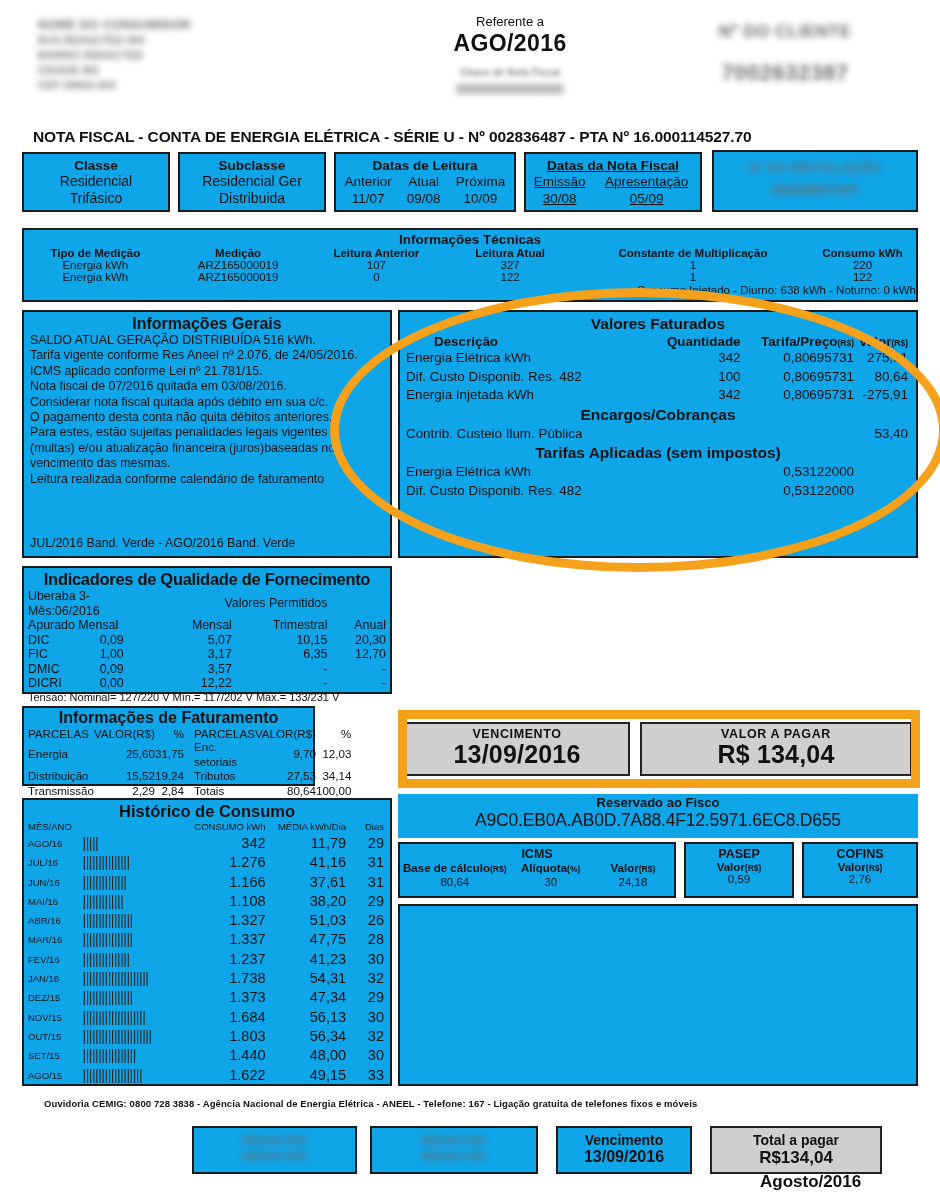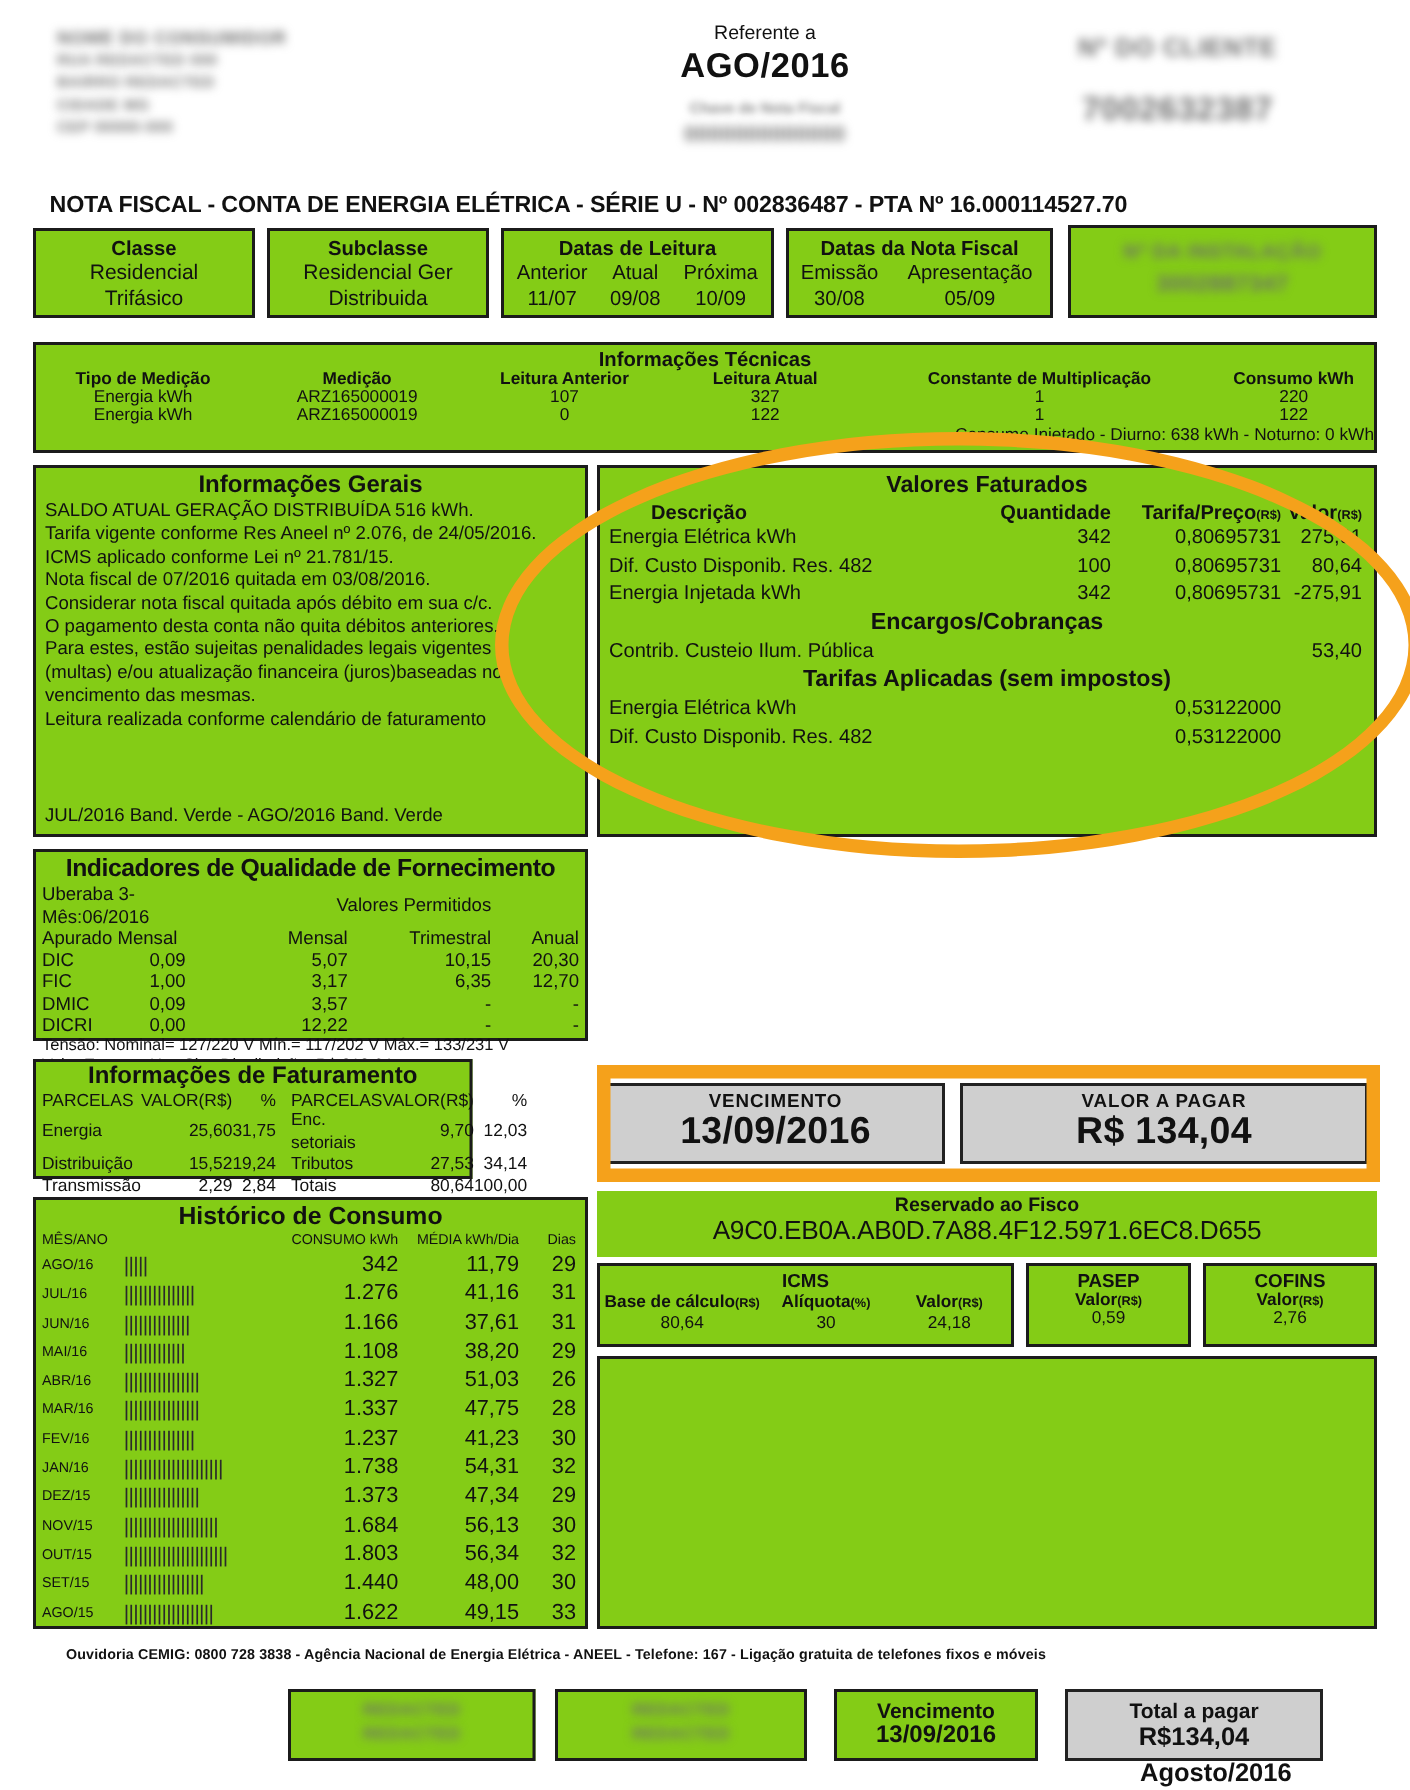--- a/index.html
+++ b/index.html
@@ -18,21 +18,21 @@
     height: 1193px;
     background: #ffffff;
     overflow: hidden;
   }
 
   
   .abs { position: absolute; }
   .bx {
     position: absolute;
     border: 2px solid #1b1b1b;
-    background: #84cc16;
+    background: #0ea5e9;
     box-sizing: border-box;
   }
   .ctr { text-align: center; }
   .rt  { text-align: right; }
   .b   { font-weight: bold; }
 
   
   .blur {
     color: #6d6d6d;
     filter: blur(3.2px);
@@ -204,21 +204,21 @@
       </tr>
       <tr>
         <td>11/07</td>
         <td>09/08</td>
         <td>10/09</td>
       </tr>
     </tbody>
       </table>
   </div>
 
-  <div class="bx hdrbox" style="left:524px; top:152px; width:178px; height:60px;">
+  <div class="bx hdrbox" style="left:524px; top:152px; width:178px; height:60px;text-decoration:underline;">
     <div class="ttl">Datas da Nota Fiscal</div>
     <table style="width:100%; border-collapse:collapse; font-size:13.5px; text-align:center;">
       <tbody>
           <tr>
         <td>Emissão</td>
         <td>Apresentação</td>
       </tr>
       <tr>
         <td>30/08</td>
         <td>05/09</td>

